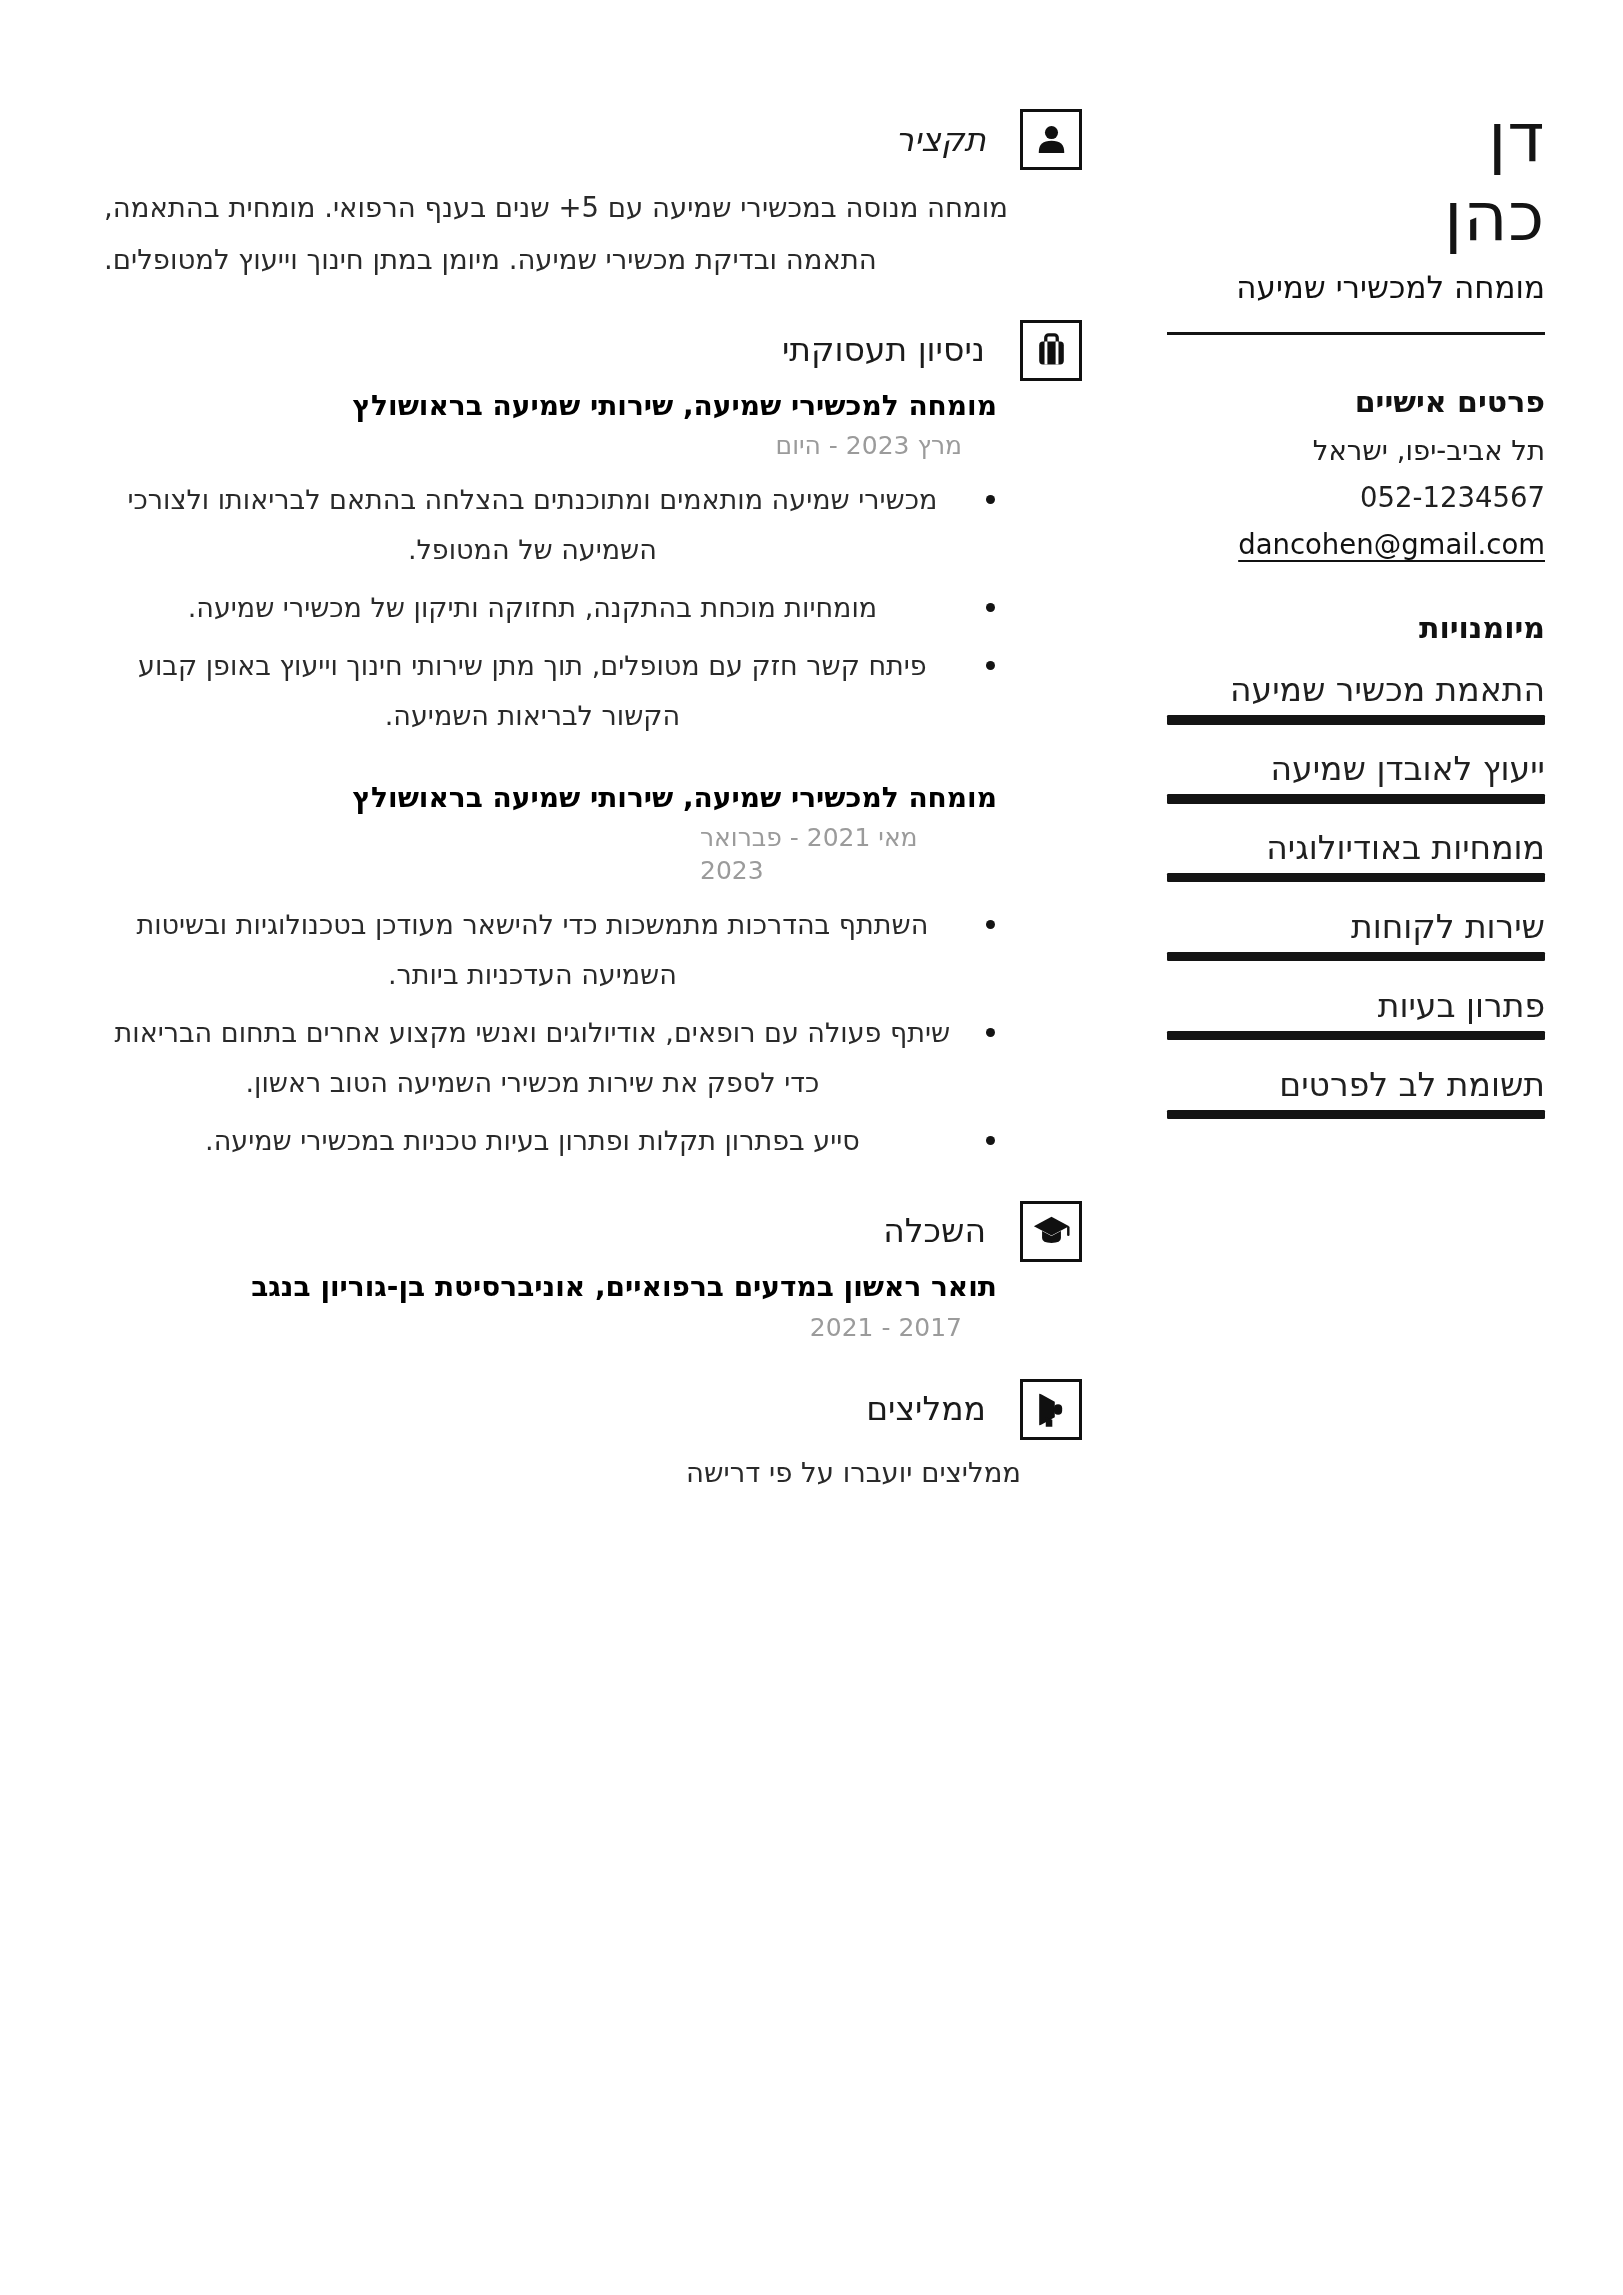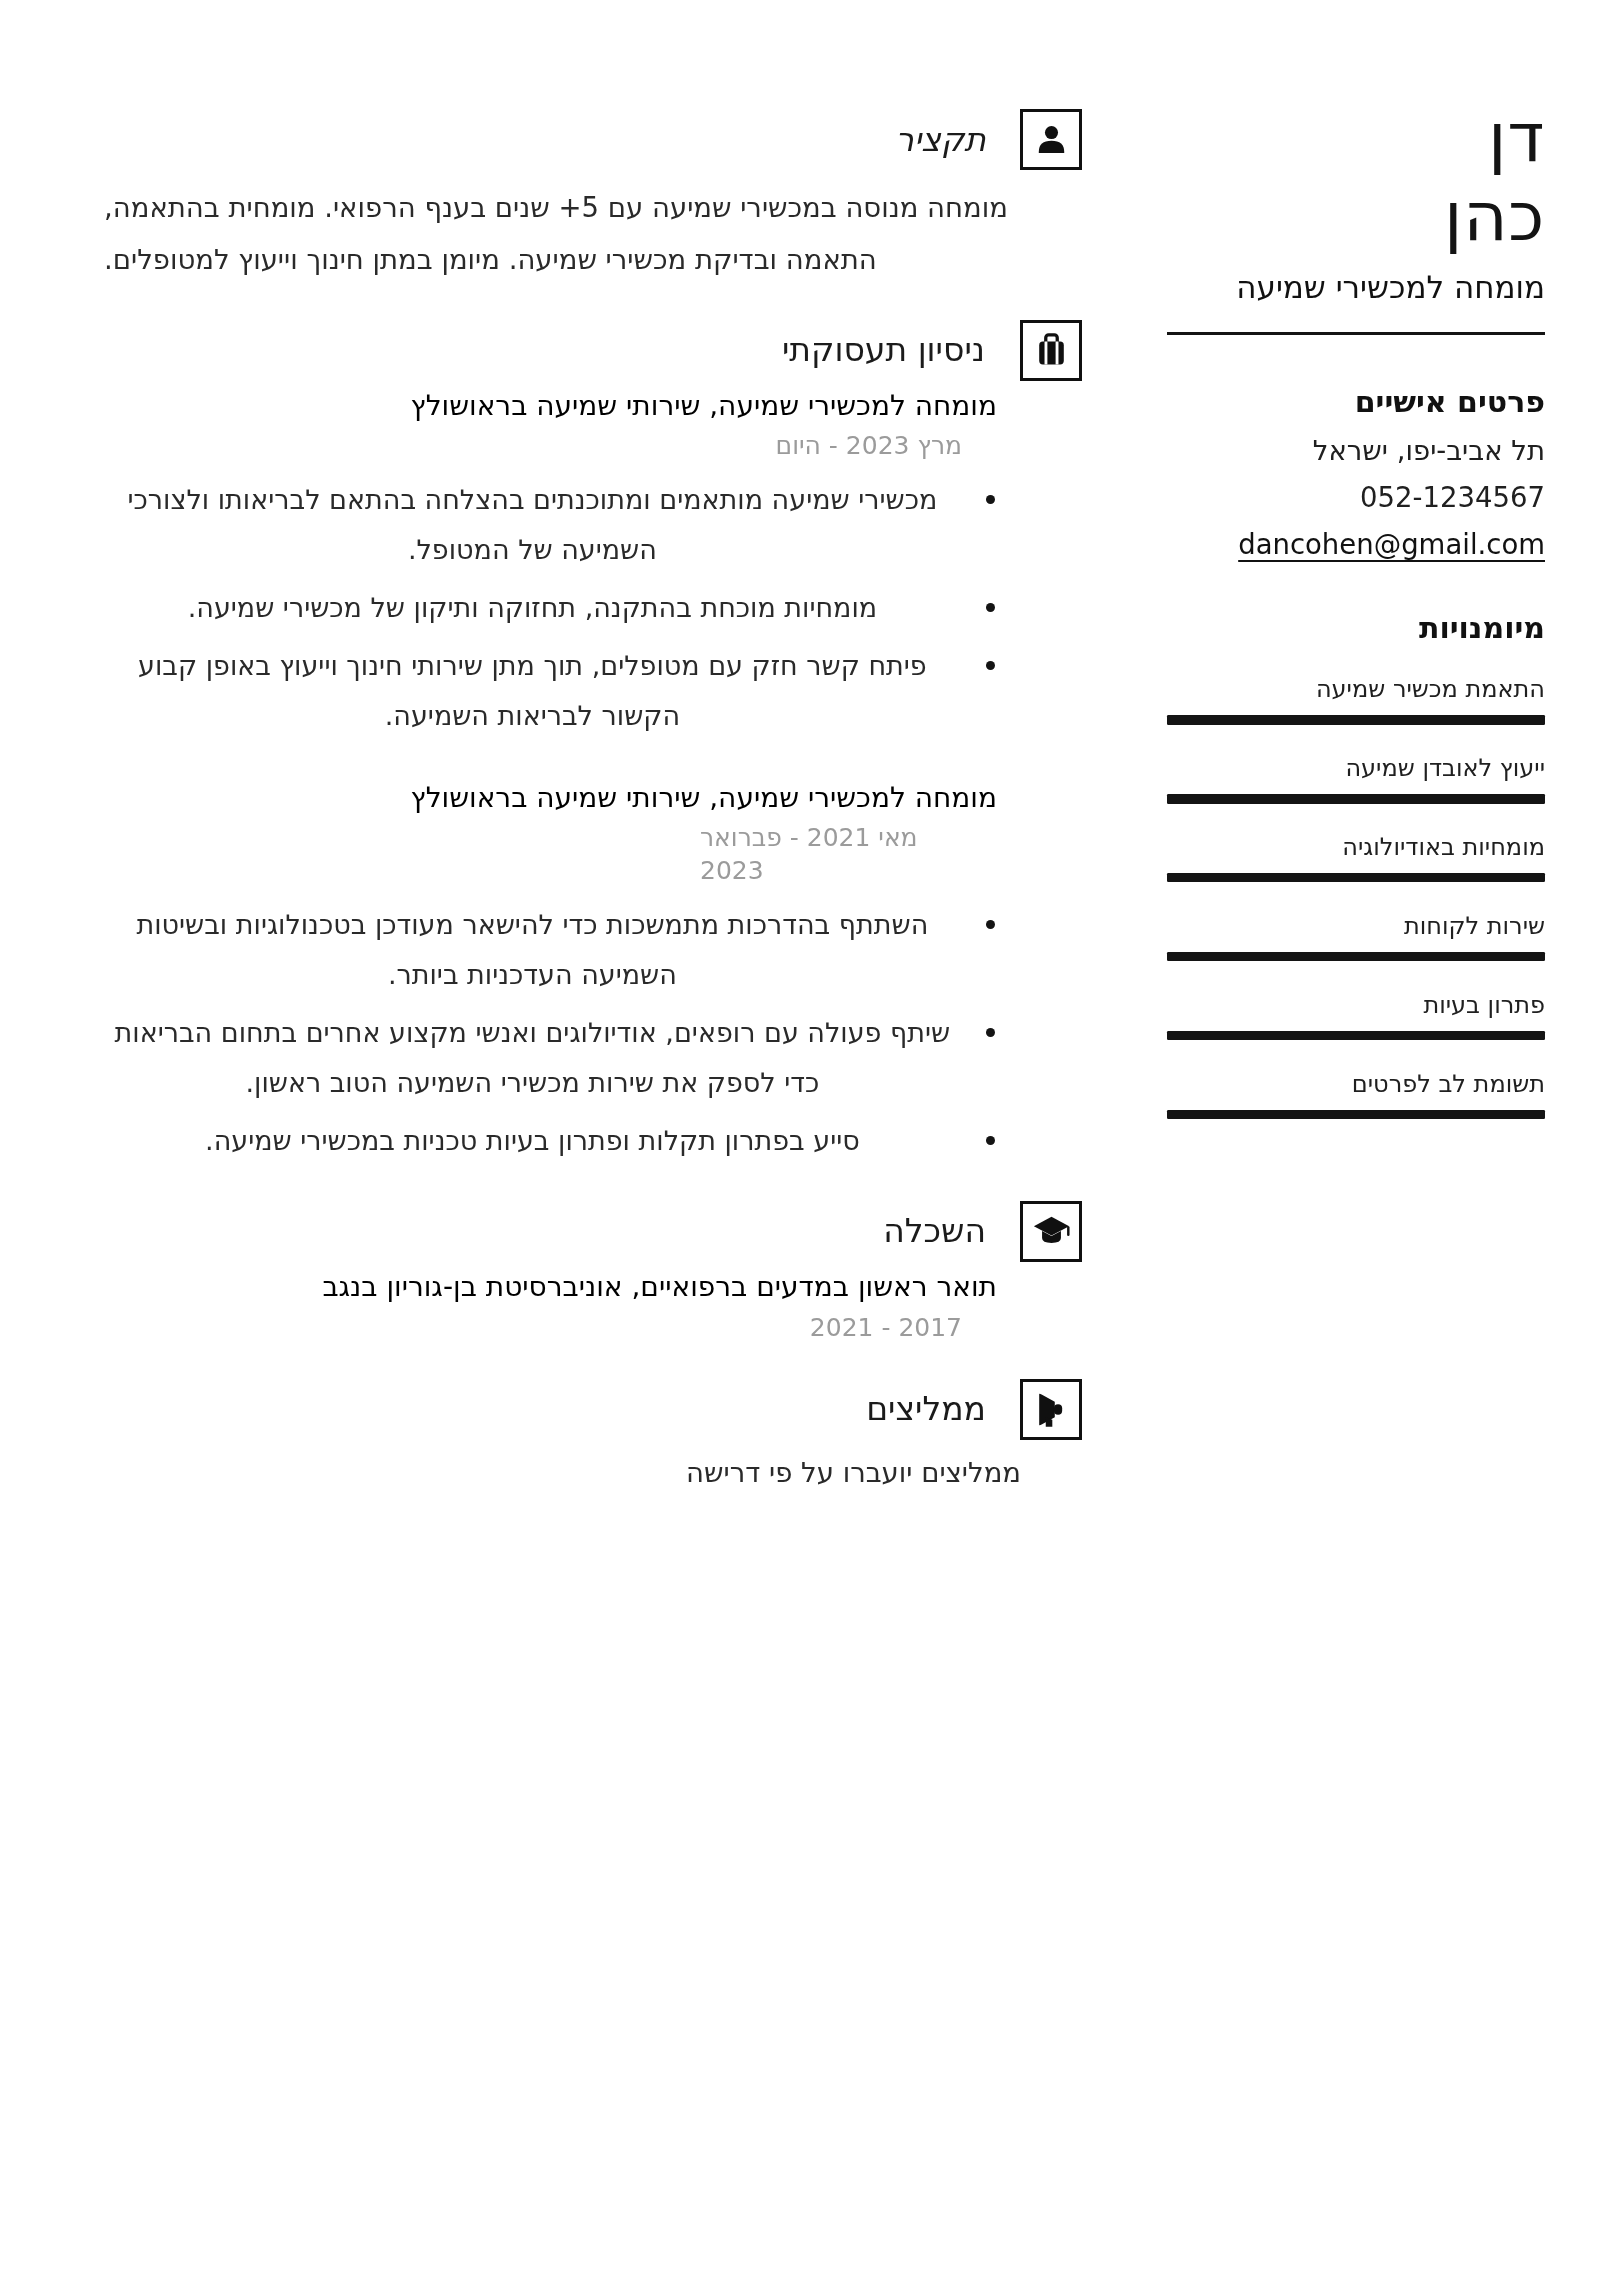--- a/index.html
+++ b/index.html
@@ -17,39 +17,39 @@
     text-align:right;color:#1d1d1d;
   }
   .name{font-size:68px;line-height:79px;font-weight:500;color:#141414;letter-spacing:0.7px;}
   .person-title{margin-top:11.8px;font-size:31px;line-height:38px;color:#111;}
   .divider{margin-top:26px;border:none;border-top:3.3px solid #141414;width:100%;}
   .side-heading{margin-top:48px;font-size:30px;line-height:37px;font-weight:700;color:#111;}
   .contact-item{margin-top:14px;font-size:27.5px;line-height:33px;color:#202020;}
   .email a{color:#111;text-decoration:underline;text-decoration-thickness:2px;text-underline-offset:5.9px;}
   .skills-list{margin-top:5.2px;}
   .skill{margin-top:27.5px;}
-  .skill-label{font-size:24px;line-height:33px;color:#202020;}
+  .skill-label{font-size:33px;line-height:33px;color:#202020;}
   .skill-bar{margin-top:9.2px;height:9.2px;background:#141414;border-radius:1.3px;}
   
   .main{
     position:absolute;top:109px;right:541px;width:978px;
     color:#282828;
   }
   .section-header{display:flex;align-items:center;gap:34px;}
   .icon-box{
     width:56px;height:55px;border:3.9px solid #101010;background:#fff;
     display:flex;align-items:center;justify-content:center;flex:none;
   }
   .icon-box svg{width:41px;height:41px;display:block;}
   .section-heading{font-size:33px;line-height:38px;color:#1b1b1b;}
   .summary-text{margin:10.5px 61px 0 0;font-size:27.5px;line-height:52px;text-align:left;color:#2a2a2a;}
   .mt-section{margin-top:35px;}
   .job{margin-top:5.2px;}
   .job + .job{margin-top:38px;}
-  .entry-title{margin:6.5px 85px 0 0;font-size:28px;line-height:37px;font-weight:400;color:#000;}
+  .entry-title{margin:6.5px 85px 0 0;font-size:28px;line-height:37px;font-weight:700;color:#000;}
   .entry-date{
     margin:5.2px 120px 0 0;width:fit-content;max-width:262px;
     font-size:25px;line-height:33px;color:#9b9b9b;
     text-align:left;direction:rtl;
   }
   .bullets{margin-top:13px;}
   .bullet{display:flex;align-items:flex-start;gap:25px;margin:0 87px 7.9px 0;}
   .bullet-dot{width:9.2px;height:9.2px;border-radius:50%;background:#141414;margin-top:19.6px;flex:none;}
   .bullet-text{flex:1;font-size:27px;line-height:50px;color:#2a2a2a;text-align:center;}
   .ref-text{margin:14.4px 61px 0 0;font-size:27.5px;line-height:37px;text-align:right;color:#2a2a2a;}

